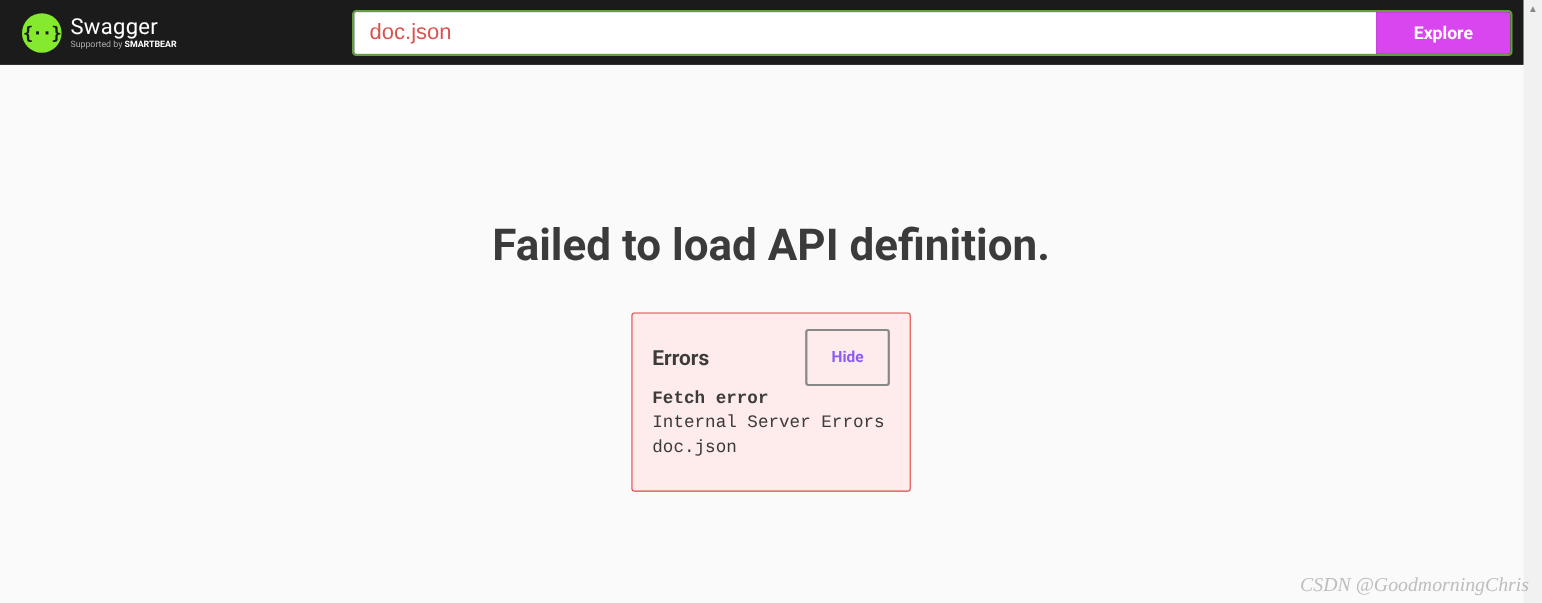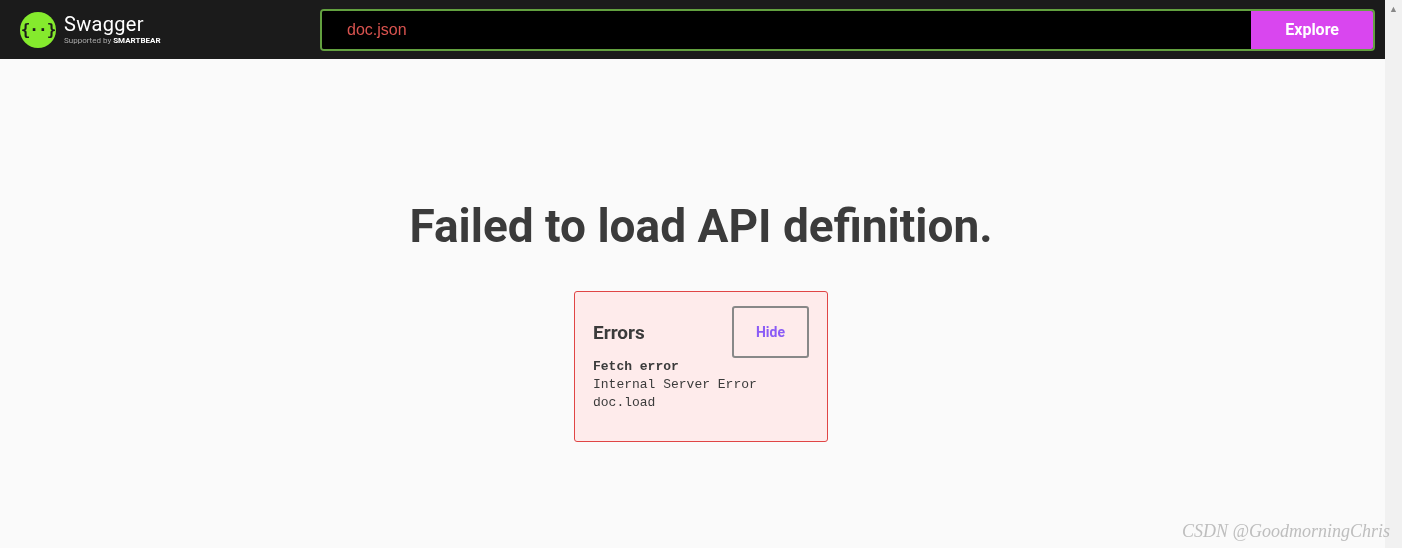--- a/index.html
+++ b/index.html
@@ -69,43 +69,43 @@
       max-width: 1055px;
       height: 42px;
       border: 2px solid #62a03f;
       border-radius: 4px;
       overflow: hidden;
     }
     .search-input {
       flex: 1;
       border: none;
       outline: none;
-      padding: 0 25px;
-      font-size: 16px;
+      padding: 0 14px;
+      font-size: 20px;
       color: #d9534f;
-      background: #000000;
+      background: #ffffff;
     }
     .explore-btn {
       background: #d946ef;
       color: #fff;
       border: none;
       padding: 0 34px;
       font-size: 16px;
       font-weight: 700;
       cursor: pointer;
       font-family: inherit;
     }
     .main {
       padding-top: 140px;
       display: flex;
       flex-direction: column;
       align-items: center;
     }
     .fail-title {
-      font-size: 46px;
+      font-size: 40px;
       font-weight: 700;
       color: #3b3b3b;
       margin-bottom: 38px;
     }
     .errors-box {
       width: 254px;
       border: 1.5px solid #e04545;
       background: #feebeb;
       border-radius: 3px;
       padding: 14px 18px 28px 18px;
@@ -126,21 +126,21 @@
       padding: 16px 22px;
       font-size: 14px;
       font-weight: 700;
       color: #8b5cf6;
       border-radius: 3px;
       cursor: pointer;
       font-family: inherit;
     }
     .error-item {
       font-family: "Courier New", monospace;
-      font-size: 13px;
+      font-size: 16px;
       color: #3b3b3b;
       line-height: 1.4;
     }
     .error-item b {
       font-weight: 700;
     }
     .scrollbar {
       position: absolute;
       top: 0;
       right: 0;
@@ -190,21 +190,21 @@
 
 <div class="main">
   <h2 class="fail-title">Failed to load API definition.</h2>
   <div class="errors-box">
     <div class="errors-head">
       <span class="errors-title">Errors</span>
       <button class="hide-btn">Hide</button>
     </div>
     <div class="error-item">
       <b>Fetch error</b><br>
-      <span>Internal Server Error doc.load</span>
+      <span>Internal Server Errors doc.json</span>
     </div>
   </div>
 </div>
 
 <div class="scrollbar">
   <div class="scrollbar-arrow up">▲</div>
 </div>
 
 <div class="watermark">CSDN @GoodmorningChris</div>
 

